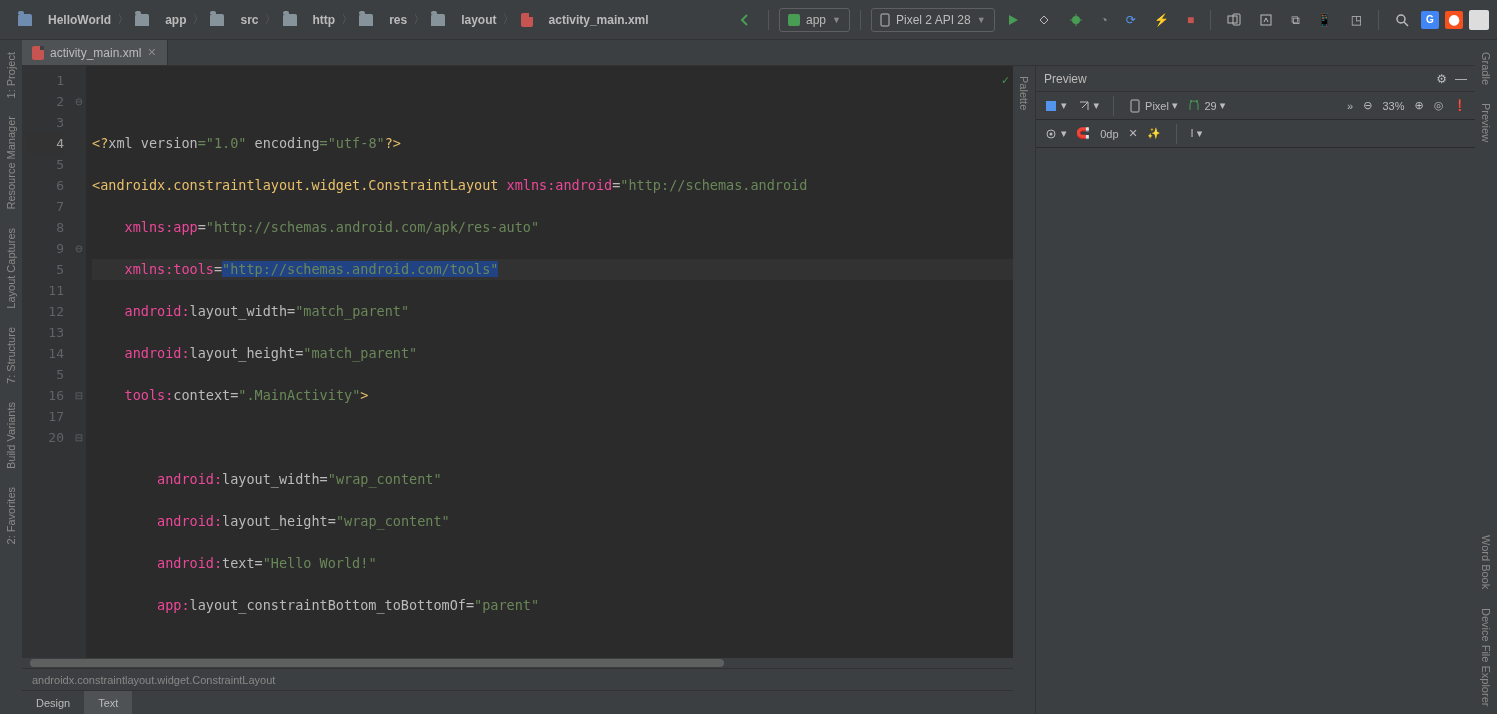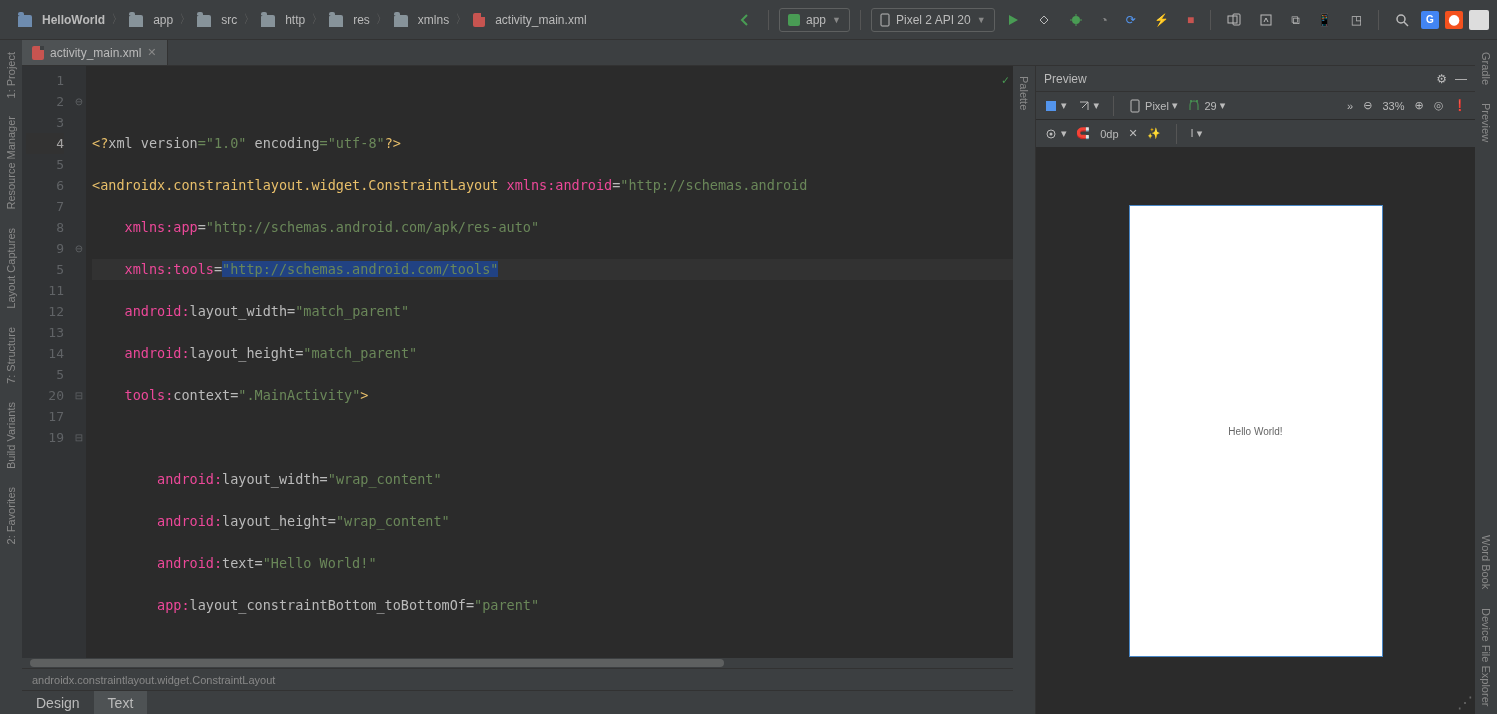--- a/index.html
+++ b/index.html
@@ -14,21 +14,21 @@
 }
 .topbar {
   height: 40px;
   background: #3c3f41;
   display: flex;
   align-items: center;
   padding: 0 8px;
   border-bottom: 1px solid #323232;
 }
 .breadcrumbs { display: flex; align-items: center; gap: 4px; flex: 1; padding-left: 10px; }
-.breadcrumbs .crumb { display: flex; align-items: flex-end; gap: 10px; color: #bbbbbb; }
+.breadcrumbs .crumb { display: flex; align-items: center; gap: 16px; color: #bbbbbb; font-weight: bold; }
 .breadcrumbs .sep { color: #666; margin: 0 2px; }
 .fico { width: 14px; height: 12px; background: #6e8caf; display: inline-block; border-radius: 2px 2px 0 0; position: relative; }
 .fico::before { content:""; position:absolute; top:-3px; left:0; width:6px; height:3px; background:#6e8caf; border-radius:2px 2px 0 0;}
 .fico.mod { background:#87939a; }
 .fico.mod::before { background:#87939a; }
 .xmlico { width:12px; height:14px; background:#c75450; display:inline-block; border-radius:2px; position:relative;}
 .xmlico::after{content:"";position:absolute;top:0;right:0;width:4px;height:4px;background:#3c3f41;}
 .toolbar-right { display: flex; align-items: center; gap: 6px; }
 .tbtn { display:flex; align-items:center; justify-content:center; height:24px; padding:0 6px; color:#bbbbbb; cursor:pointer; border-radius:3px;}
 .dropdown { height:24px; background:#3c3f41; border:1px solid #5e6060; border-radius:3px; display:flex; align-items:center; padding:0 8px; gap:6px; color:#bbbbbb; cursor:pointer;}
@@ -76,21 +76,21 @@
 .pt{display:flex;align-items:center;gap:3px;color:#bbbbbb;cursor:pointer;font-size:11px;}
 .pt svg{width:14px;height:14px;}
 .spacer{flex:1;}
 .preview-canvas{flex:1;background:#2b2b2b;display:flex;align-items:center;justify-content:center;position:relative;}
 .phone{width:254px;height:452px;background:#fff;border:1px solid #4a88c7;display:flex;align-items:center;justify-content:center;}
 .phone-text{font-size:10px;color:#666;}
 .palette-rail{width:22px;background:#3c3f41;display:flex;flex-direction:column;align-items:center;}
 .palette-rail .rail-item{padding:10px 2px;}
 
 .bottom-tabs{height:24px;background:#3c3f41;display:flex;align-items:stretch;border-top:1px solid #323232;}
-.btab{padding:0 14px;display:flex;align-items:center;color:#bbbbbb;cursor:pointer;font-size:14px;}
+.btab{padding:0 14px;display:flex;align-items:center;color:#bbbbbb;cursor:pointer;font-size:11px;}
 .btab.active{background:#4e5254;}
 .resize-grip{position:absolute;right:2px;bottom:2px;color:#666;font-size:16px;}
 
 svg{display:block;}
 </style>
 </head>
 <body>
 
 <div class="topbar">
   <div class="breadcrumbs">
@@ -114,21 +114,21 @@
         <span>http</span>
       </span>
     <span class="sep">〉</span>
     <span class="crumb">
         <span class="fico mod"></span>
         <span>res</span>
       </span>
     <span class="sep">〉</span>
     <span class="crumb">
         <span class="fico mod"></span>
-        <span>xmlns</span>
+        <span>layout</span>
       </span>
     <span class="sep">〉</span>
     <span class="crumb">
         <span class="xmlico"></span>
         <span>activity_main.xml</span>
       </span>
   </div>
   <div class="toolbar-right">
     <span class="tbtn">
         <svg width="14" height="14" viewBox="0 0 14 14">
@@ -141,21 +141,21 @@
           <rect width="12" height="12" fill="#499c54" rx="2"></rect>
         </svg>
       <span>app</span>
       <span style="color:#888;font-size:9px">▼</span>
     </div>
     <div class="vsep"></div>
     <div class="dropdown">
       <svg width="10" height="14" viewBox="0 0 10 14">
           <rect x="1" y="1" width="8" height="12" rx="1" stroke="#bbbbbb" fill="none"></rect>
         </svg>
-      <span>Pixel 2 API 20</span>
+      <span>Pixel 2 API 28</span>
       <span style="color:#888;font-size:9px">▼</span>
     </div>
     <span class="tbtn green">
         <svg width="12" height="12" viewBox="0 0 12 12">
           <path d="M2 1 L11 6 L2 11 Z" fill="#499c54"></path>
         </svg>
       </span>
     <span class="tbtn">
         <svg width="14" height="14" viewBox="0 0 14 14">
           <path d="M3 7 L7 3 M3 7 L7 11 M11 7 L7 3 M11 7 L7 11" stroke="#bbbbbb" fill="none"></path>
@@ -246,23 +246,23 @@
             <div class="ln">6</div>
             <div class="ln">7</div>
             <div class="ln">8</div>
             <div class="ln">9</div>
             <div class="ln">5</div>
             <div class="ln">11</div>
             <div class="ln">12</div>
             <div class="ln">13</div>
             <div class="ln">14</div>
             <div class="ln">5</div>
+            <div class="ln">16</div>
+            <div class="ln">17</div>
             <div class="ln">20</div>
-            <div class="ln">17</div>
-            <div class="ln">19</div>
           </div>
           <div class="fold-col">
             <div class="fm"></div>
             <div class="fm">⊖</div>
             <div class="fm"></div>
               <div class="fm"></div>
               <div class="fm"></div>
               <div class="fm"></div>
               <div class="fm"></div>
               <div class="fm"></div>
@@ -357,26 +357,20 @@
               </svg>▾</span>
           <span class="pt">🧲</span>
           <span class="pt">
               <span style="">0dp</span>
             </span>
           <span class="pt">✕</span>
           <span class="pt">✨</span>
           <div class="vsep"></div>
           <span class="pt">I ▾</span>
         </div>
-        <div class="preview-canvas">
-          <div class="phone">
-            <span class="phone-text">Hello World!</span>
-          </div>
-          <span class="resize-grip">⋰</span>
-        </div>
       </div>
     </div>
   </div>
 
   <div class="right-rail">
     <div class="rail-item r">
         <span>Gradle</span>
       </div>
     <div class="rail-item r">
         <span>Preview</span>

